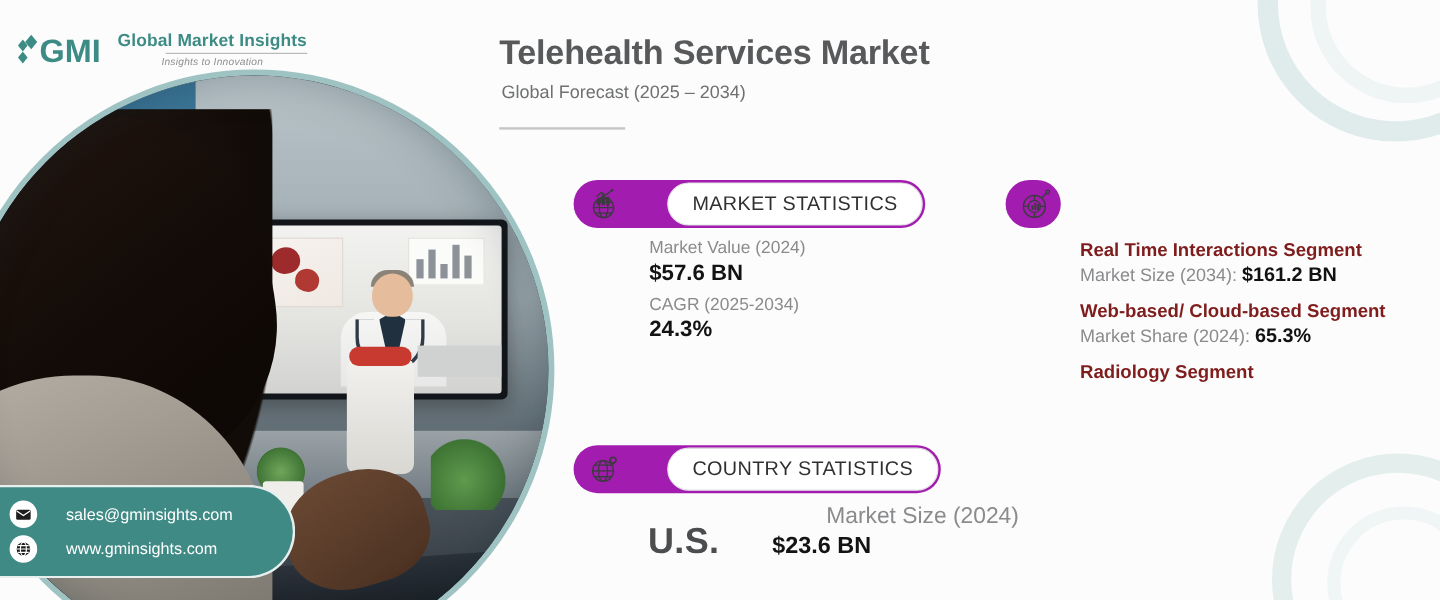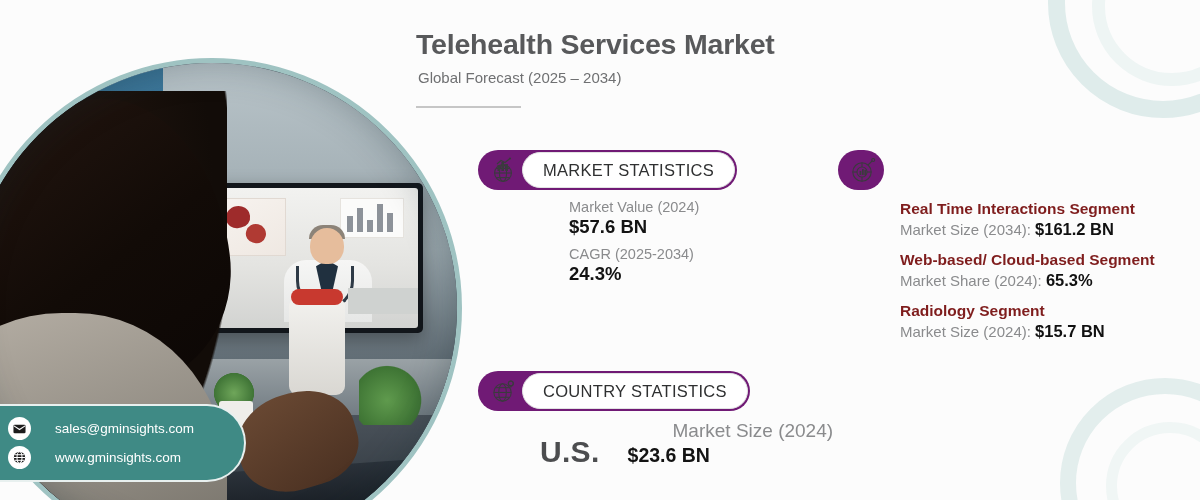--- a/index.html
+++ b/index.html
@@ -109,39 +109,39 @@
   .logo-tag { font-size:8.5px; color:#8d8d8d; font-style:italic; align-self:center; letter-spacing:.2px; }
 
   
   .title { position:absolute; left:416px; top:28px; font-size:28.5px; font-weight:bold;
      color:#58595b; letter-spacing:-.2px; }
   .subtitle { position:absolute; left:418px; top:69px; font-size:15px; color:#6f7072; }
   .title-rule { position:absolute; left:416px; top:106px; width:105px; height:2px; background:#c6c6c6; }
 
   
   .badge { position:absolute; display:flex; align-items:center; height:40px;
-     background:#701a75; border-radius:22px; padding:0 2px 0 6px; }
+     background:#a21caf; border-radius:22px; padding:0 2px 0 6px;gap:34px; }
   .badge-icon { width:38px; height:38px; display:flex; align-items:center; justify-content:center; }
   .badge-pill { height:36px; display:flex; align-items:center; padding:0 20px;
      background:#ffffff; border:1px solid #e2e3e3; border-radius:20px; }
   .badge-pill span { font-size:16.5px; color:#2f3031; letter-spacing:.3px; font-weight:500; }
 
   #badge-market  { left:478px; top:150px; }
   #badge-segment { left:838px; top:150px; }
   #badge-country { left:478px; top:371px; }
 
   
   .stat-label { font-size:14.5px; color:#8a8b8d; }
   .stat-value { font-size:18.5px; font-weight:bold; color:#131313; }
 
   .market-stats { position:absolute; left:541px; top:199px; }
-  .market-stats .row { margin-bottom:8px;margin-left:28px; }
+  .market-stats .row { margin-bottom:8px; }
   .market-stats .row .stat-label { display:block; margin-bottom:1px; }
 
-  .country-stats { position:absolute; left:540px; top:420px; display:flex; align-items:flex-end; gap:28px; }
+  .country-stats { position:absolute; left:540px; top:420px; display:flex; align-items:flex-end; gap:44px; }
   .country-name { font-size:30px; font-weight:bold; color:#4c4d4f; letter-spacing:.3px; line-height:1; }
   .country-kv .stat-label { display:block; font-size:19px; margin-bottom:2px;margin-left:45px; }
   .country-kv .stat-value { font-size:19.5px; }
 
   .segment-stats { position:absolute; left:900px; top:199px; width:290px; }
   .seg-title { font-size:15.5px; font-weight:bold; color:#7f1d1d; line-height:1.25; margin-bottom:1px; }
   .seg-kv { margin-bottom:9px; font-size:15px; color:#8a8b8d; line-height:1.3; }
   .seg-kv b { color:#111; font-size:16.5px; }
 
   
@@ -199,20 +199,37 @@
           <div class="bottle-cap"></div>
         <div class="keyboard"></div>
         <div class="person"></div>
         <div class="hair"></div>
         <div class="shoulder"></div>
         <div class="hand"></div>
       </div>
     </div>
   </div>
 
+  <div class="logo">
+    <div class="logo-mark">
+      <svg width="76" height="34" viewBox="0 0 76 34" aria-hidden="true">
+        <g fill="#3d8b85">
+          <polygon points="5,9 9,14 5,19 1,14"></polygon>
+          <polygon points="5,19 9,24 5,29 1,24"></polygon>
+          <polygon points="12,5 17,11 12,17 7,11"></polygon>
+        </g>
+        <text x="19" y="28" font-family="Liberation Sans, sans-serif" font-size="27" font-weight="bold" fill="#3d8b85">GMI</text>
+      </svg>
+    </div>
+    <div class="logo-text">
+      <div class="logo-title">Global Market Insights</div>
+      <div class="logo-rule"></div>
+      <div class="logo-tag">Insights to Innovation</div>
+    </div>
+  </div>
 
   <div class="title">Telehealth Services Market</div>
   <div class="subtitle">Global Forecast (2025 – 2034)</div>
   <div class="title-rule"></div>
 
   <div class="badge" id="badge-market">
     <div class="badge-icon">
       <svg width="28" height="28" viewBox="0 0 28 28" fill="none" stroke="#3a3b3d" stroke-width="1.1">
         <circle cx="14" cy="17" r="8.4"></circle>
         <ellipse cx="14" cy="17" rx="3.6" ry="8.4"></ellipse>
@@ -270,24 +287,20 @@
     </div>
     <div>
       <div class="seg-title">Web-based/ Cloud-based Segment</div>
       <div class="seg-kv">
         <span>Market Share (2024):</span>
         <b>65.3%</b>
       </div>
     </div>
     <div>
       <div class="seg-title">Radiology Segment</div>
-      <div class="seg-kv">
-        <span>Market Size (2024):</span>
-        <b>$15.7 BN</b>
-      </div>
     </div>
   </div>
 
   <div class="badge" id="badge-country">
     <div class="badge-icon">
       <svg width="27" height="27" viewBox="0 0 28 28" fill="none" stroke="#3a3b3d" stroke-width="1.1">
         <circle cx="13" cy="15" r="9"></circle>
         <ellipse cx="13" cy="15" rx="3.9" ry="9"></ellipse>
         <line x1="4" y1="15" x2="22" y2="15"></line>
         <line x1="6" y1="10" x2="20" y2="10"></line>

